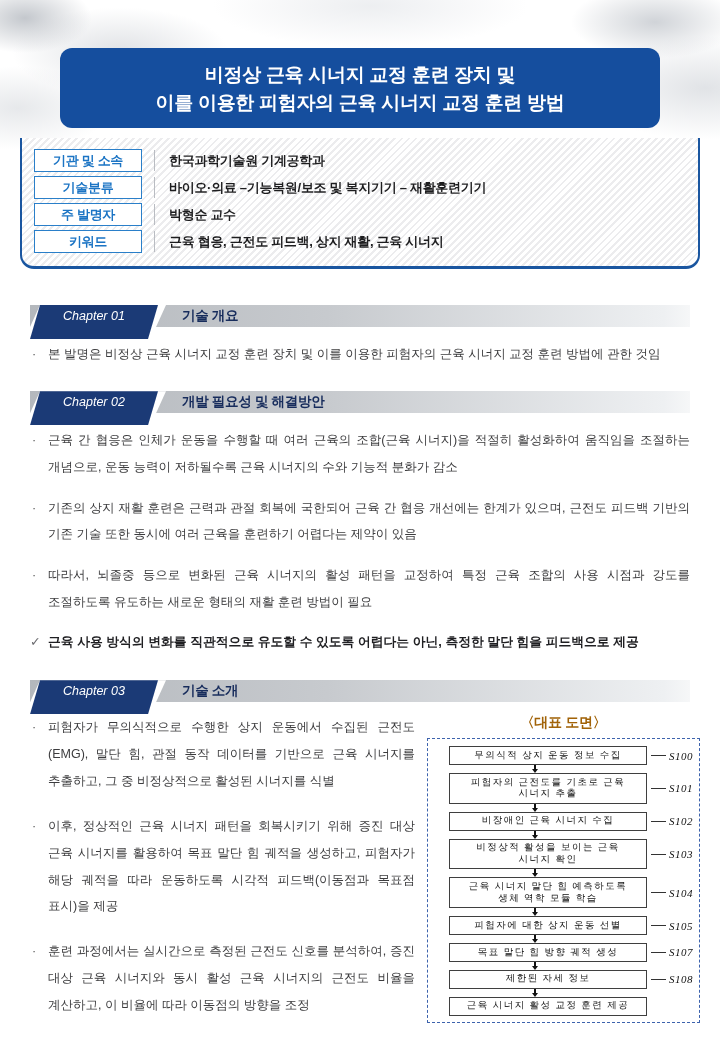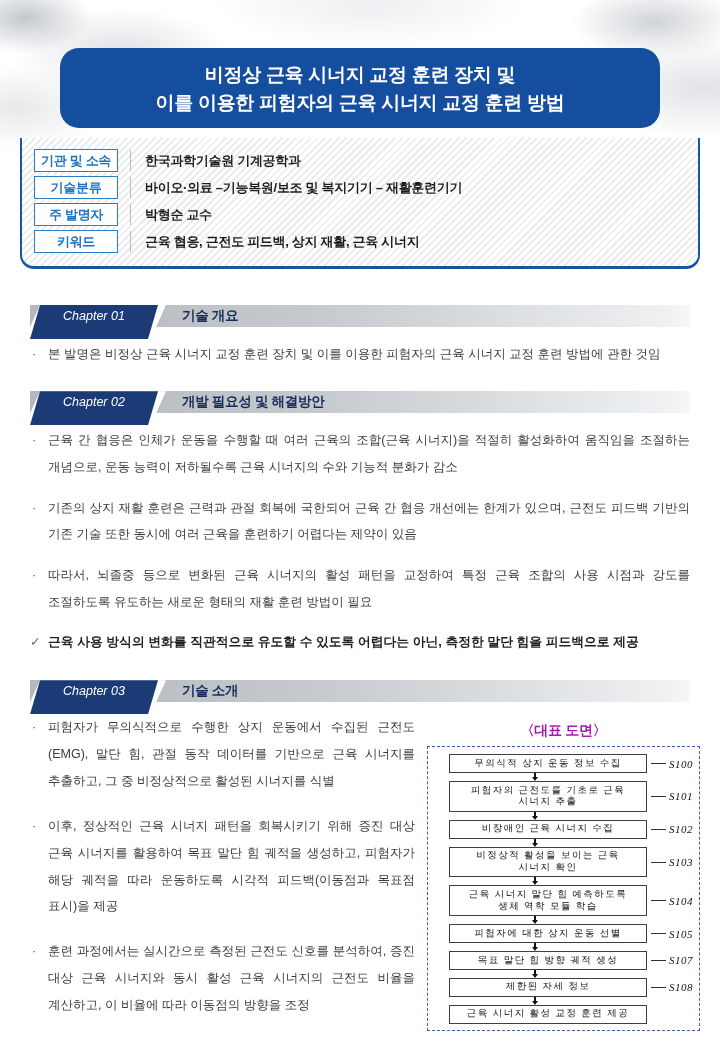--- a/index.html
+++ b/index.html
@@ -16,34 +16,34 @@
       radial-gradient(95px 50px at 25px 18px,  rgba(176,181,188,.75), rgba(176,181,188,0) 70%),
       radial-gradient(150px 62px at 120px 52px, rgba(198,202,208,.55), rgba(198,202,208,0) 72%),
       radial-gradient(120px 52px at 655px 22px, rgba(183,188,195,.65), rgba(183,188,195,0) 70%),
       radial-gradient(170px 72px at 705px 88px, rgba(200,204,210,.55), rgba(200,204,210,0) 72%),
       radial-gradient(130px 58px at 18px 108px,  rgba(206,210,215,.5),  rgba(206,210,215,0) 72%),
       radial-gradient(210px 55px at 370px 6px,  rgba(219,222,227,.5),  rgba(219,222,227,0) 75%);
   }
   
   .title-box {
     position:relative; z-index:2; width:600px; margin:48px auto 0;
-    background:#154e9e; border-radius:19px; color:#fff;
+    background:#154e9e; border-radius:12px; color:#fff;
     text-align:center; padding:13px 10px 12px;
   }
   .title-box .tl { font-size:19px; font-weight:bold; line-height:1.45; letter-spacing:-0.3px; }
   
   .info-table {
     position:relative; z-index:2; margin:10px 20px 0; padding:8px 12px 10px;
     background:repeating-linear-gradient(135deg,#ffffff 0 3px,#ececee 3px 5px);
     border-left:2px solid #1a56a0; border-right:2px solid #1a56a0; border-bottom:3px solid #1a56a0;
     border-bottom-left-radius:14px; border-bottom-right-radius:14px;
   }
   .info-row { display:flex; align-items:center; height:25px; margin:2px 0; }
   .info-label {
-    width:84px; height:23px; line-height:21px; background:#fff;
+    width:108px; height:23px; line-height:21px; background:#fff;
     border:1.5px solid #2a7fc9; color:#1b74c4; font-weight:bold; font-size:13px;
     text-align:center; letter-spacing:-0.3px; flex:none;
   }
   .vsep { width:1px; height:21px; background:#b9bcc2; margin:0 0 0 12px; flex:none; }
   .info-value { font-size:13px; font-weight:bold; color:#1d1d1f; padding-left:14px; letter-spacing:-0.3px; }
   
   .chapter-bar { position:relative; height:22px; margin:0 30px; }
   .bar-bg {
     position:absolute; inset:0; 
     background:linear-gradient(90deg,#b4b8bd 0%,#c7cace 45%,#eef0f2 96%,#f6f7f8 100%);
@@ -67,21 +67,21 @@
     line-height:2.1; text-align:justify; word-break:keep-all; margin-bottom:15px; }
   .bullet .marker { position:absolute; left:2px; top:0; color:#555; }
   .check-line { position:relative; padding-left:18px; font-size:12.8px; font-weight:bold;
     color:#1f1f22; line-height:1.9; word-break:keep-all; }
   .check-line .marker { position:absolute; left:0px; top:0; color:#6c6c70; font-weight:normal; }
   
   .ch3-cols { display:flex; margin:12px 30px 0; }
   .ch3-left { width:385px; flex:none; }
   .ch3-left .bullet { margin-bottom:18px; line-height:2.15; }
   .ch3-right { flex:1; padding-left:12px; }
-  .fig-caption { text-align:center; font-size:14px; font-weight:bold; color:#a21caf; margin:8px 0 6px; letter-spacing:-0.3px; }
+  .fig-caption { text-align:center; font-size:14px; font-weight:bold; color:#a16207; margin:0 0 6px; letter-spacing:-0.3px; }
   .flowchart {
     border:1.5px dashed #3d63ad; padding:7px 6px 6px 8px; background:#fff;
   }
   .fc-row { display:flex; align-items:center;padding-left:13px; }
   .fc-box {
     width:198px; flex:none; border:1px solid #3f3f3f; background:#fff;
     font-family:"Liberation Serif","DejaVu Serif",serif;
     font-size:9.5px; color:#111; letter-spacing:1.5px; line-height:1.25;
     text-align:center; padding:2.5px 1px; white-space:pre-line;
   }

